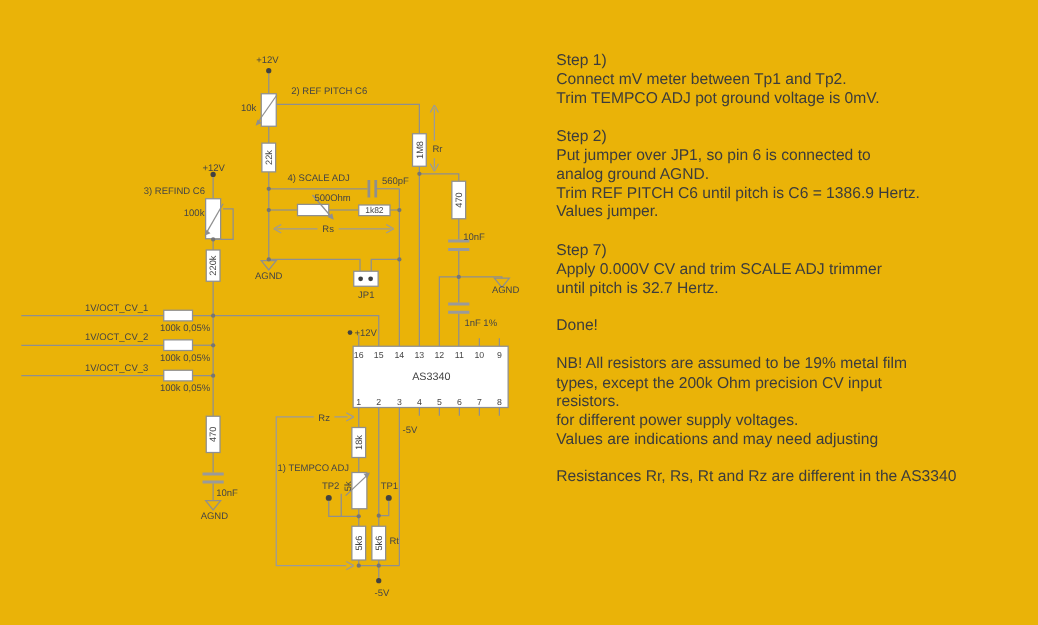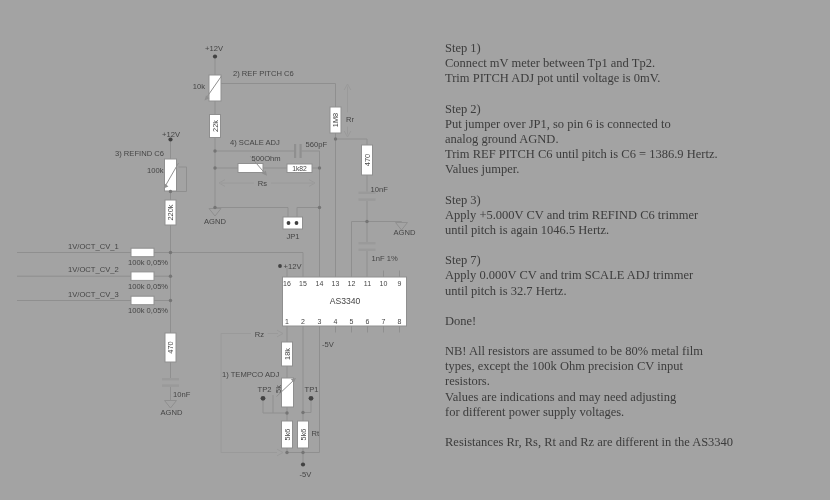--- a/index.html
+++ b/index.html
@@ -1,20 +1,20 @@
 <!DOCTYPE html>
 <html><head>
 <meta charset="utf-8">
 <style>
   html,body{margin:0;padding:0;background:#fff;}
-  .stage{position:relative;width:830px;height:500px;background:#a3a3a3;overflow:hidden;
+  .stage{position:relative;width:830px;height:500px;background:#eab308;overflow:hidden;
          font-family:"Liberation Sans", sans-serif;}
   svg text{font-family:"Liberation Sans", sans-serif;fill:#454545;}
   .instructions{position:absolute;left:445px;top:41px;width:372px;
-    font-family:Liberation Serif, serif;font-size:12.5px;line-height:15.2px;
+    font-family:Liberation Sans, sans-serif;font-size:12.5px;line-height:15.2px;
     color:#3c3c3c;}
   .instr-block{margin:0 0 15px 0;}
 </style>
 </head>
 <body>
 
 <div class="stage">
 
   <svg width="830" height="500" viewBox="0 0 830 500">
 
@@ -314,47 +314,42 @@
       <text x="383.5" y="324" text-anchor="middle">7</text>
       <text x="399.5" y="324" text-anchor="middle">8</text>
     </g>
   </svg>
 
   
   <div class="instructions">
     <div class="instr-block">
       <div>Step 1)</div>
       <div>Connect mV meter between Tp1 and Tp2.</div>
-      <div>Trim PITCH ADJ pot until voltage is 0mV.</div>
+      <div>Trim TEMPCO ADJ pot ground voltage is 0mV.</div>
     </div>
     <div class="instr-block">
       <div>Step 2)</div>
       <div>Put jumper over JP1, so pin 6 is connected to</div>
       <div>analog ground AGND.</div>
       <div>Trim REF PITCH C6 until pitch is C6 = 1386.9 Hertz.</div>
       <div>Values jumper.</div>
     </div>
     <div class="instr-block">
-      <div>Step 3)</div>
-      <div>Apply +5.000V CV and trim REFIND C6 trimmer</div>
-      <div>until pitch is again 1046.5 Hertz.</div>
-    </div>
-    <div class="instr-block">
       <div>Step 7)</div>
       <div>Apply 0.000V CV and trim SCALE ADJ trimmer</div>
       <div>until pitch is 32.7 Hertz.</div>
     </div>
     <div class="instr-block">
       <div>Done!</div>
     </div>
     <div class="instr-block">
-      <div>NB! All resistors are assumed to be 80% metal film</div>
-      <div>types, except the 100k Ohm precision CV input</div>
+      <div>NB! All resistors are assumed to be 19% metal film</div>
+      <div>types, except the 200k Ohm precision CV input</div>
       <div>resistors.</div>
+      <div>for different power supply voltages.</div>
       <div>Values are indications and may need adjusting</div>
-      <div>for different power supply voltages.</div>
     </div>
     <div class="instr-block">
       <div>Resistances Rr, Rs, Rt and Rz are different in the AS3340</div>
     </div>
   </div>
 
 </div>
 
 </body></html>

